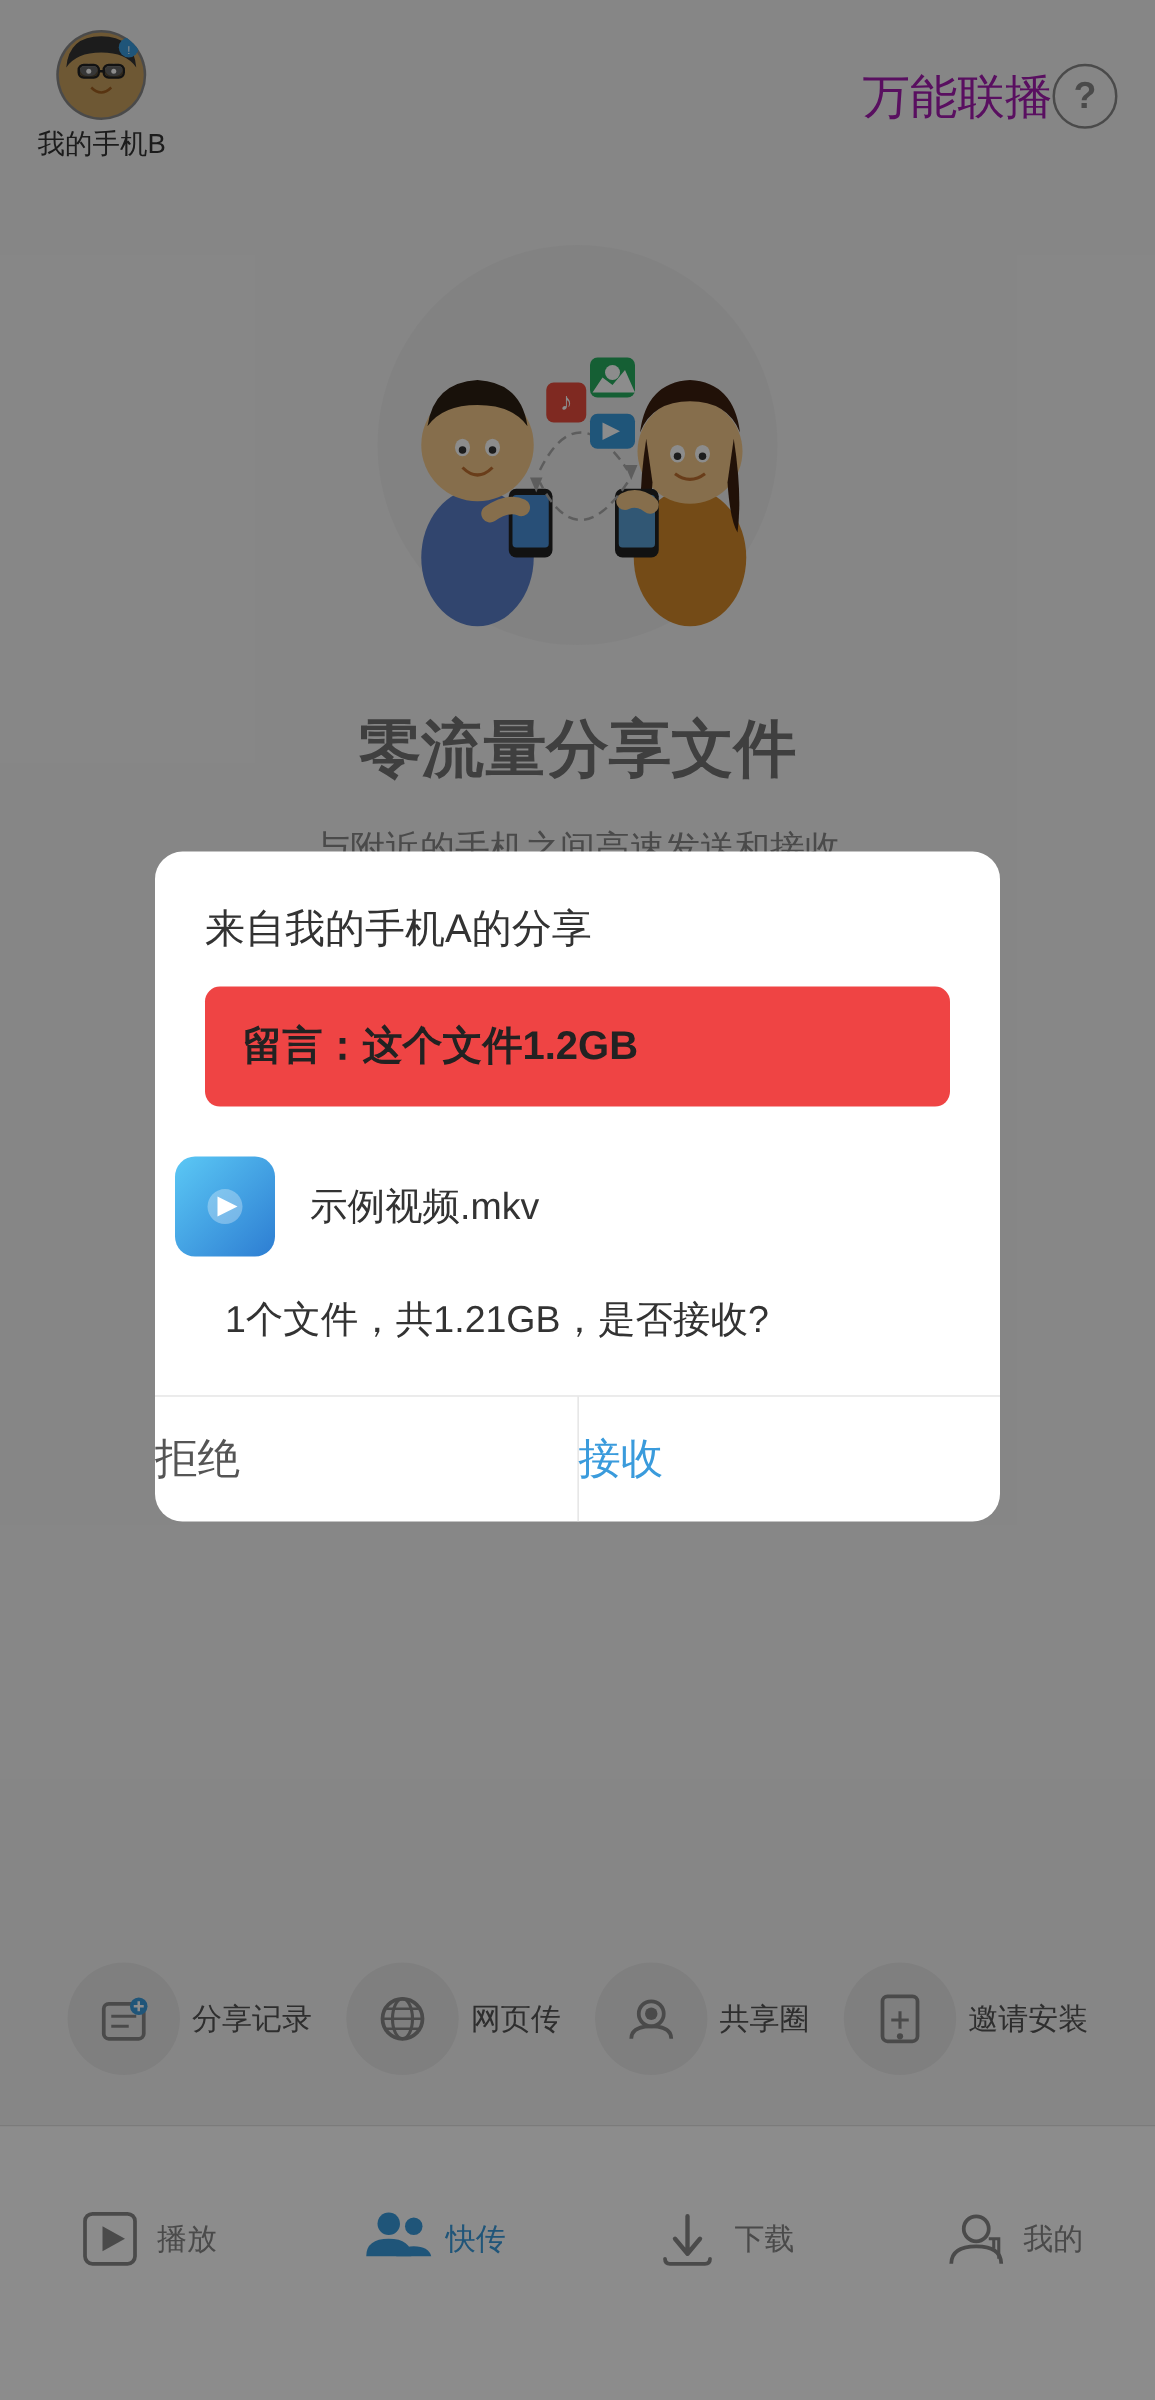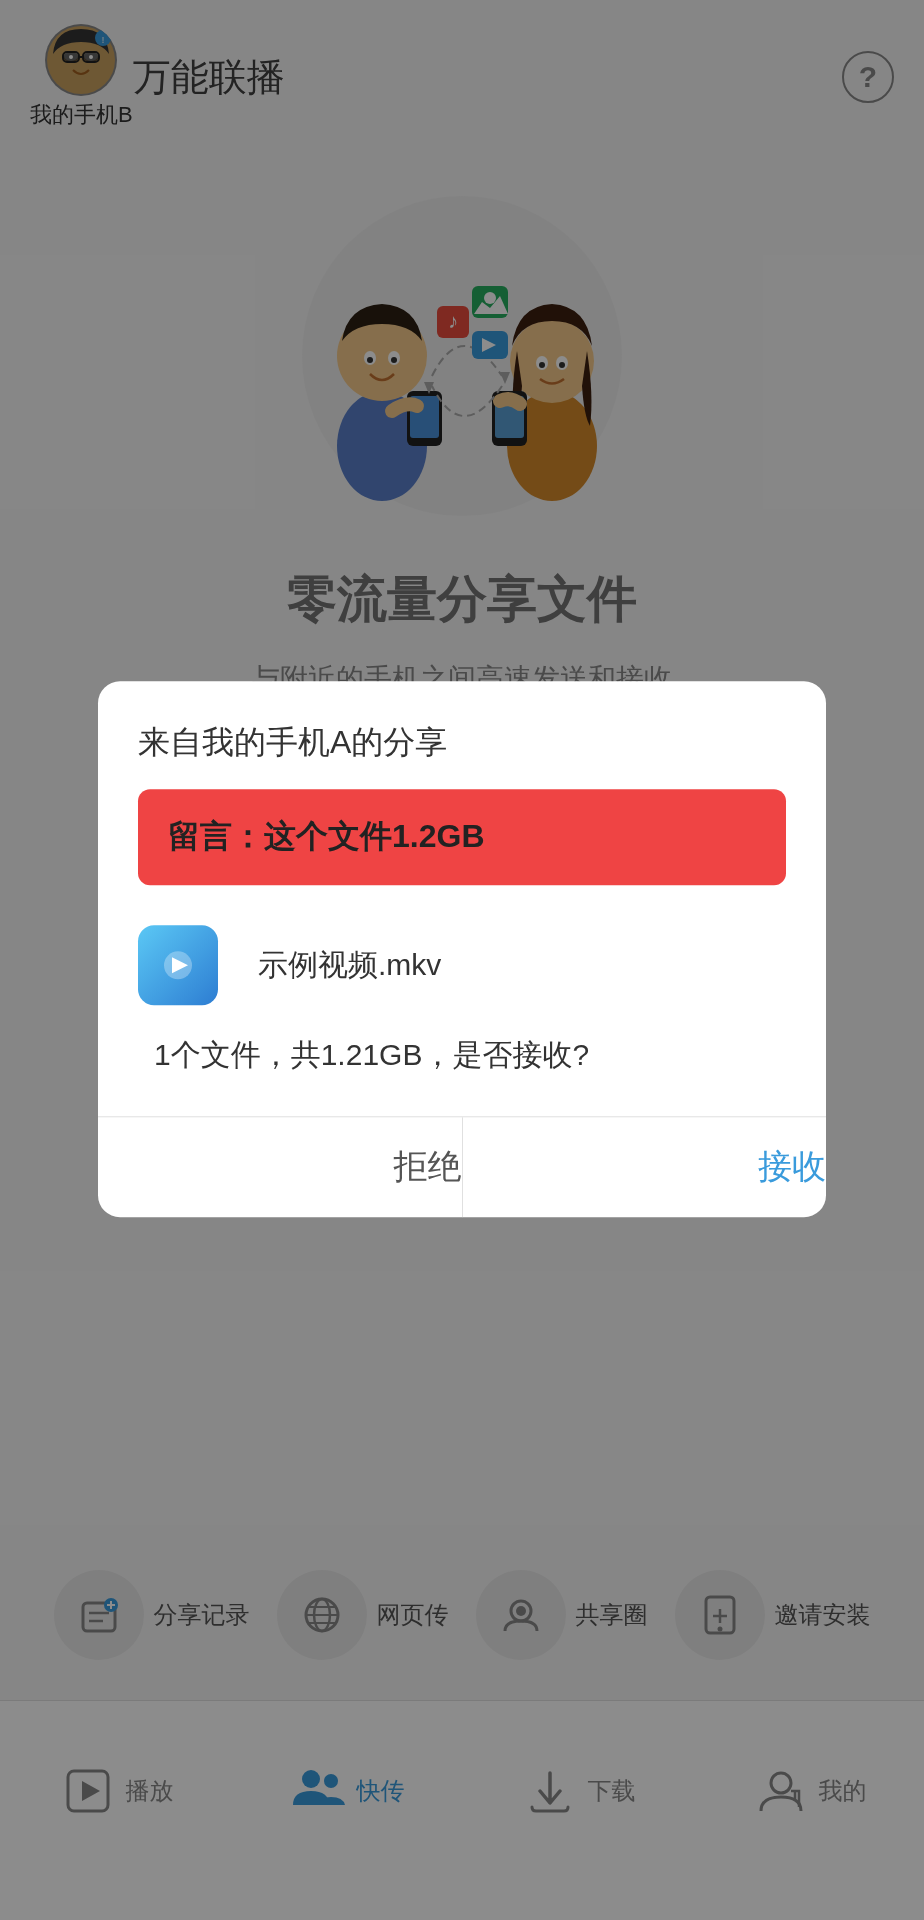--- a/index.html
+++ b/index.html
@@ -56,22 +56,22 @@
       align-items: center;
       justify-content: center;
     }
     .avatar-label {
       font-size: 22px;
       color: #333;
     }
     .header-title {
       font-size: 38px;
       font-weight: 500;
-      color: #404040;
-      text-align: left;
+      color: #a21caf;
+      text-align: right;
       flex: 1;
     }
     .help-btn {
       width: 52px;
       height: 52px;
       border-radius: 50%;
       border: 2.5px solid #888;
       display: flex;
       align-items: center;
       justify-content: center;
@@ -180,21 +180,21 @@
     .tab-label.active {
       color: #3a9bdc;
     }
 
     
     .dialog {
       position: absolute;
       top: 50%;
       left: 50%;
       transform: translate(-50%, -52%);
-      width: 728px;
+      width: 676px;
       background: #fff;
       border-radius: 22px;
       z-index: 20;
       overflow: hidden;
     }
     .dialog-header {
       padding: 40px 40px 24px;
     }
     .dialog-title {
       font-size: 32px;
@@ -208,22 +208,22 @@
       padding: 26px 30px;
     }
     .dialog-message-text {
       font-size: 32px;
       font-weight: 600;
       color: #222;
     }
     .dialog-file-row {
       display: flex;
       align-items: center;
-      gap: 40px;
-      padding: 10px 40px 30px;
+      gap: 28px;
+      padding: 10px 16px 30px;
     }
     .file-icon {
       width: 80px;
       height: 80px;
       border-radius: 16px;
       background: linear-gradient(135deg, #5bc8f5, #2d7dd2);
       display: flex;
       align-items: center;
       justify-content: center;
       flex-shrink: 0;
@@ -242,21 +242,21 @@
       background: #e0e0e0;
     }
     .dialog-actions {
       display: flex;
       height: 100px;
     }
     .dialog-btn {
       flex: 1;
       display: flex;
       align-items: center;
-      justify-content: flex-end;
+      justify-content: flex-start;
       font-size: 34px;
       cursor: pointer;
     }
     .dialog-btn-reject {
       color: #555;
       border-right: 1px solid #e0e0e0;
     }
     .dialog-btn-accept {
       color: #3a9bdc;
     }

